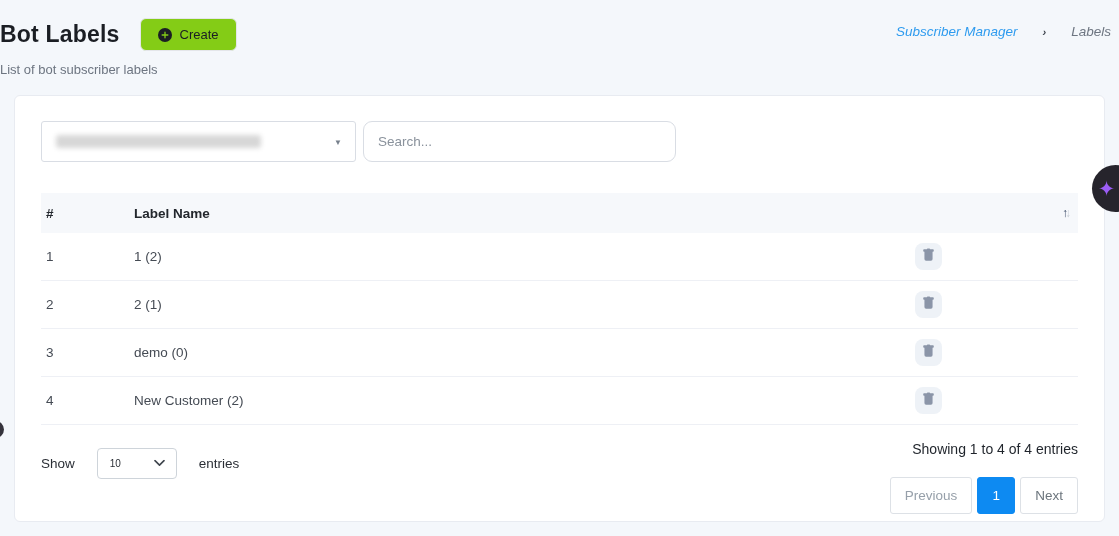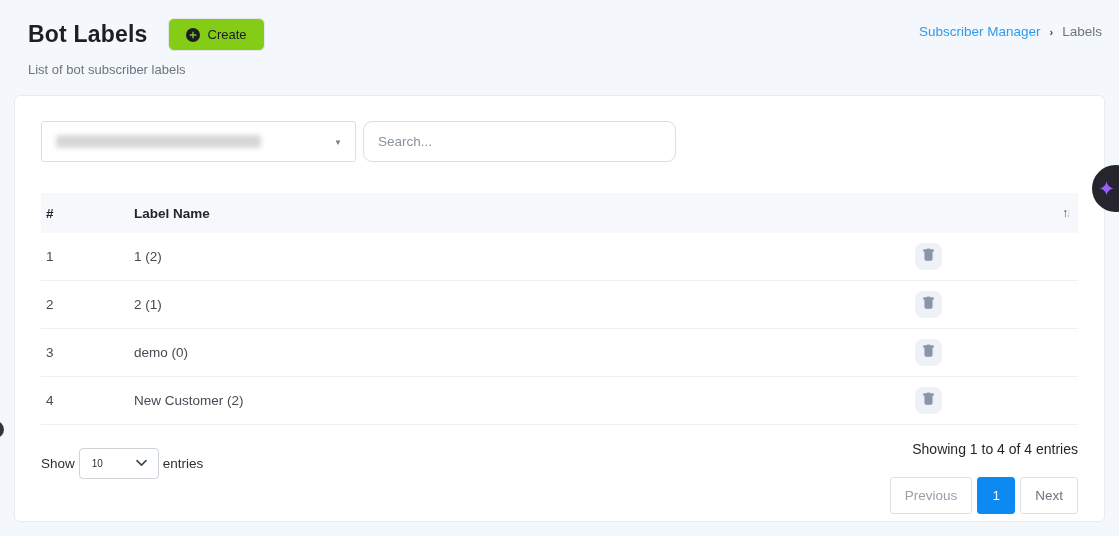--- a/index.html
+++ b/index.html
@@ -5,34 +5,34 @@
   * { box-sizing: border-box; }
   html,body { margin:0; padding:0; }
   body {
     width:1119px; height:536px; position:relative; overflow:hidden;
     background:#f4f7fb;
     font-family:"Liberation Sans", sans-serif;
     color:#3c4149;
   }
 
   
-  .page-header { padding:18px 16px 0 28px; position:relative; }
+  .page-header { padding:18px 16px 0 0; position:relative; }
   .header-top { display:flex; align-items:center; gap:20px; }
   .page-title { margin:0; font-size:23px; font-weight:700; color:#1b1e24; letter-spacing:.2px; }
   .create-btn {
     display:inline-flex; align-items:center; gap:8px;
     background:#84cc16; border:1px solid #e4e6ea; border-radius:6px;
     padding:8px 17px; font-size:13px; color:#1b1e24; cursor:pointer;
     font-family:inherit;
   }
   .create-btn svg { display:block; }
   .page-subtitle { margin-top:11px; font-size:13px; color:#6d7581; }
   .breadcrumb {
-    position:absolute; top:24px; right:17px;
-    display:flex; align-items:center; gap:9px; font-size:13.5px;
+    position:absolute; top:24px; right:8px;
+    display:flex; align-items:center; gap:25px; font-size:13.5px;font-style:italic;
   }
   .breadcrumb-link { color:#2e9bef; text-decoration:none; cursor:pointer; }
   .breadcrumb-sep { color:#3f4650; font-size:11px; font-weight:700; }
   .breadcrumb-current { color:#6d7581; }
 
   
   .card {
     position:absolute; left:14px; top:95px; width:1091px; height:427px;
     background:#ffffff; border:1px solid #e8ebf1; border-radius:6px;
     padding:25px 26px;
@@ -76,21 +76,21 @@
 
   .tbody-row { height:48px; font-size:13.5px; color:#454b54; border-bottom:1px solid #eef0f5; }
   .trash-btn {
     width:27px; height:27px; border:none; border-radius:8px;
     background:#eef2f7; display:flex; align-items:center; justify-content:center;
     margin:0 auto; cursor:pointer;
   }
 
   
   .table-footer { display:flex; margin-top:14px; }
-  .footer-left { display:flex; align-items:center; gap:4px; font-size:13.5px; color:#2b2f36; margin-top:8px; height:32px; }
+  .footer-left { display:flex; align-items:center; gap:22px; font-size:13.5px; color:#2b2f36; margin-top:8px; height:32px; }
   .entries-select {
     width:80px; height:31px; border:1px solid #ced4da; border-radius:4px;
     display:flex; align-items:center; padding:0 12px; position:relative;
     background:#fff; cursor:pointer; font-size:10px; color:#2b2f36;
   }
   .entries-caret { position:absolute; right:11px; top:50%; transform:translateY(-48%); display:flex; }
   .footer-right { margin-left:auto; display:flex; flex-direction:column; align-items:flex-end; }
   .summary { font-size:14px; color:#1f242b; margin-top:2px; }
   .pagination { display:flex; gap:5px; margin-top:20px; }
   .page-btn {

